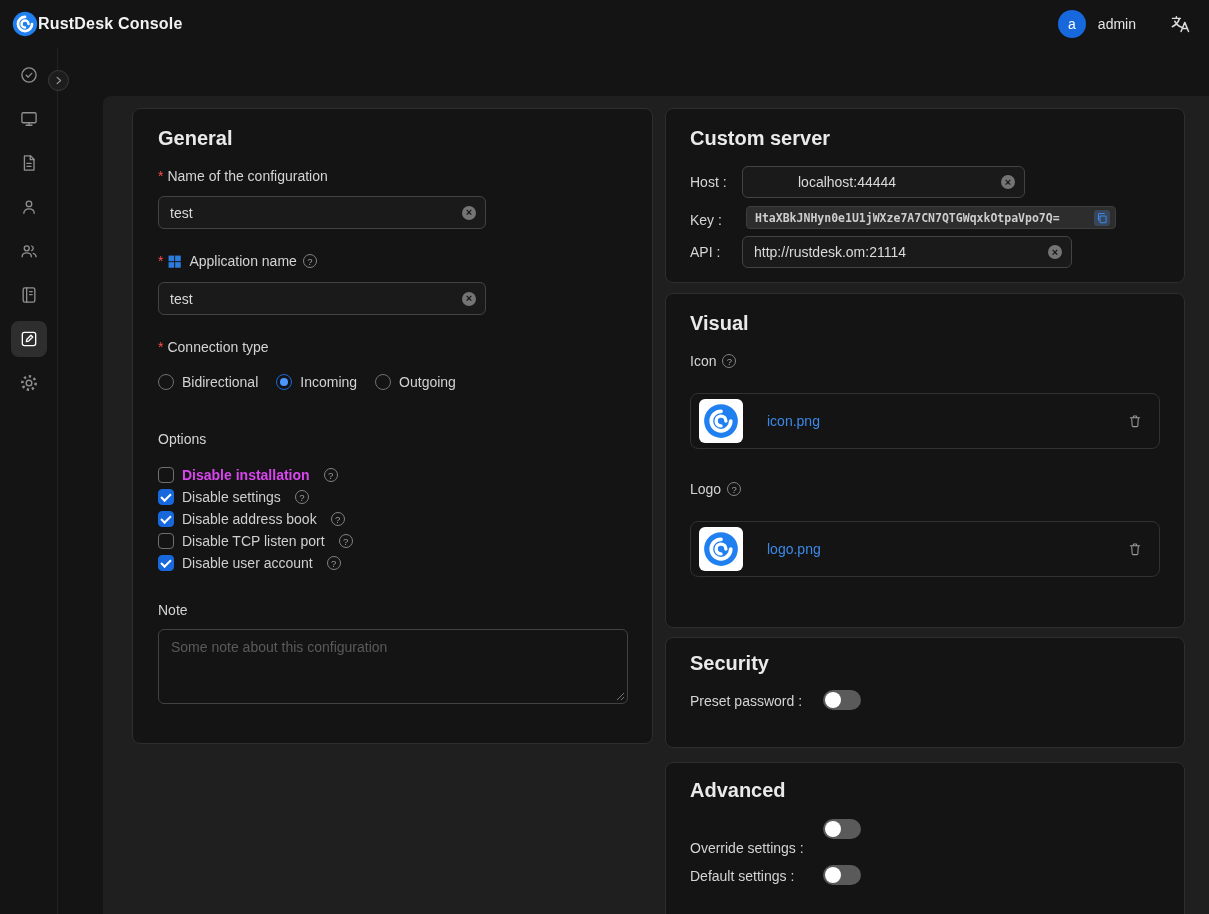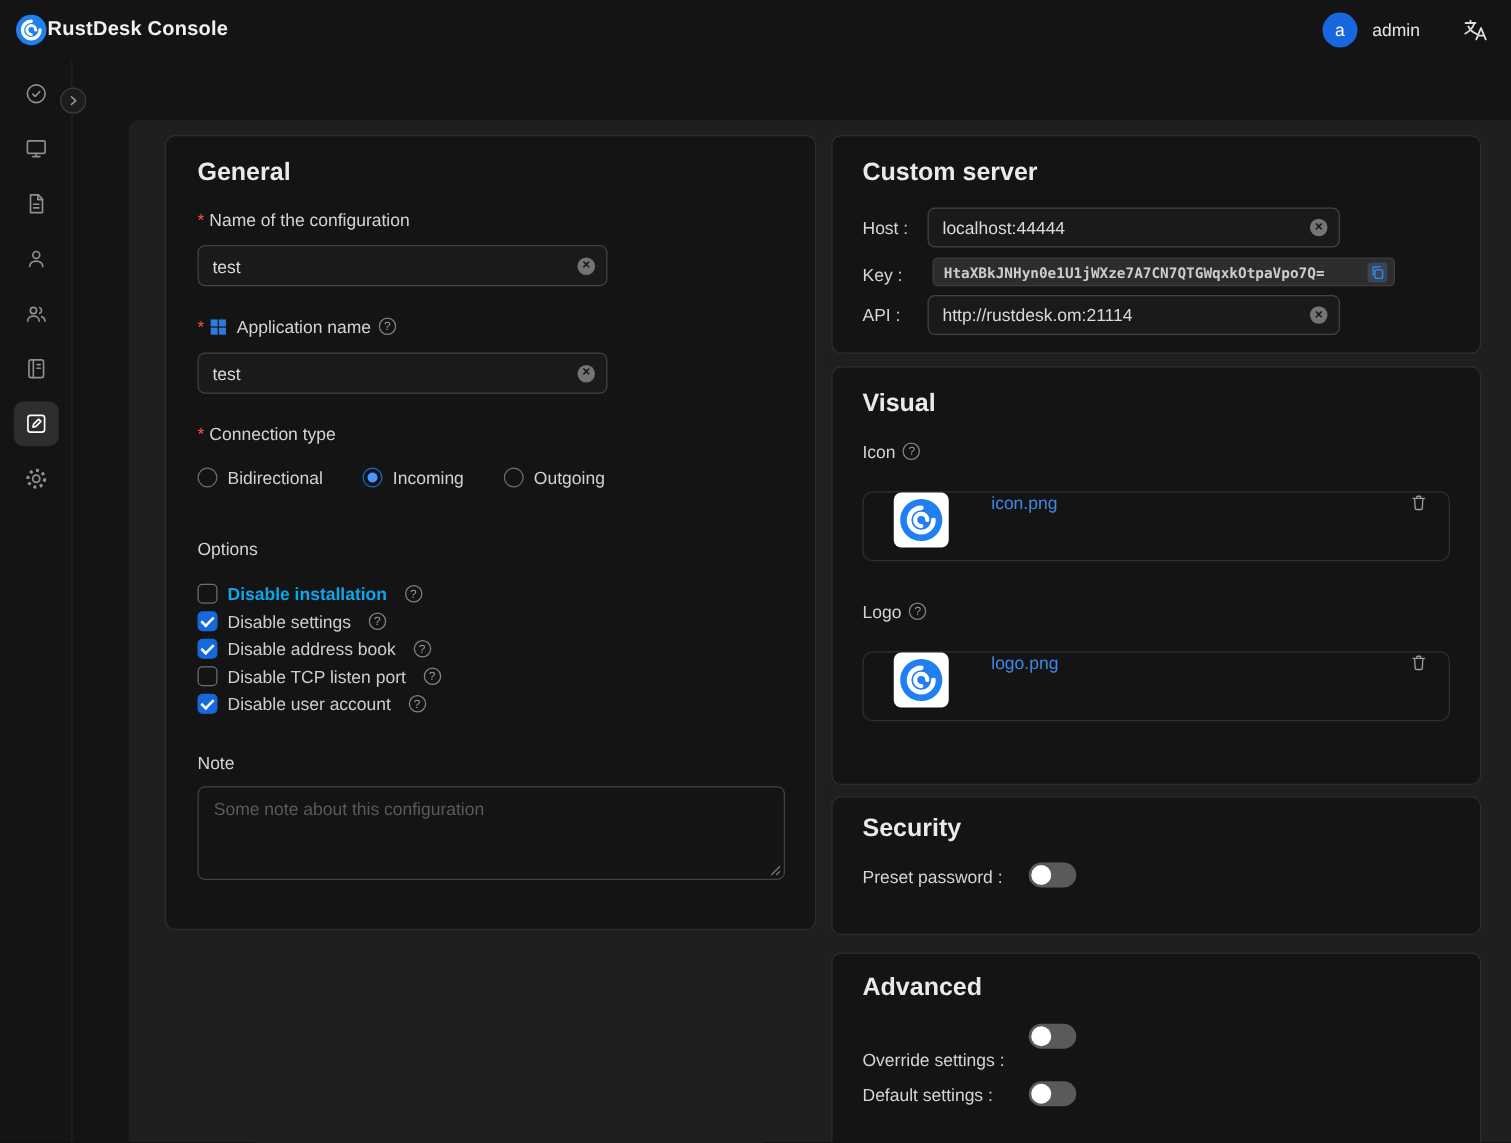--- a/index.html
+++ b/index.html
@@ -54,60 +54,60 @@
   .clear::after { content:"×"; font-size:11px; font-weight:700; line-height:1; }
 
   .qmark { display:inline-flex; width:14px; height:14px; margin-left:6px; border:1px solid #828282;
            border-radius:50%; color:#9c9c9c; font-size:9.5px; align-items:center; justify-content:center;
            cursor:pointer; flex:none; }
   .qmark::after { content:"?"; }
 
   .win-icon { display:inline-flex; margin-right:7px; }
 
   
-  .radio-row { position:absolute; display:flex; gap:32px; align-items:center; }
+  .radio-row { position:absolute; display:flex; gap:18px; align-items:center; }
   .radio-item { display:flex; align-items:center; gap:8px; cursor:pointer; }
   .radio { width:16px; height:16px; border-radius:50%; border:1.5px solid #6f6f6f;
            display:flex; align-items:center; justify-content:center; flex:none; }
   .radio.checked { border-color:#1668dc; }
   .radio.checked::after { content:""; width:8px; height:8px; border-radius:50%; background:#4b97ff; }
   .radio-label { font-size:14px; color:#d2d2d2; }
 
   
   .checks { position:absolute; display:flex; flex-direction:column; gap:6px; }
   .check-row { display:flex; align-items:center; gap:8px; height:16px; }
   .checkbox { width:16px; height:16px; border:1.5px solid #6f6f6f; border-radius:4px;
               display:flex; align-items:center; justify-content:center; flex:none; cursor:pointer; }
   .checkbox.checked { background:#1668dc; border-color:#1668dc; }
   .checkbox.checked::after { content:""; width:4px; height:8px; border-right:2px solid #fff;
               border-bottom:2px solid #fff; transform:rotate(45deg) translate(-0.5px,-0.5px); }
   .check-label { font-size:14px; color:#cfcfcf; }
-  .check-label.bold { font-weight:700; color:#0ea5e9; }
+  .check-label.bold { font-weight:700; color:#d946ef; }
 
   
   .note-wrap { position:absolute;border-radius:14px; }
   .note-wrap textarea { width:100%; height:100%; background:#141414; border:1px solid #424242;
               border-radius:6px; resize:none; outline:none; color:#d9d9d9; padding:9px 12px;
               font-family:"Liberation Sans",sans-serif; font-size:14px; }
   .note-wrap textarea::placeholder { color:#5a5a5a; }
   .grip { position:absolute; right:3px; bottom:3px; pointer-events:none; }
 
   
   .srv-label { position:absolute; font-size:14px; color:#d6d6d6; }
   .key-box { position:absolute; background:#2d2d2d; border:1px solid #3d3d3d; border-radius:4px;
              display:flex; align-items:center; padding:0 5px 0 8px; }
   .key-box code { flex:1; font-family:"DejaVu Sans Mono",monospace; font-size:11.5px; color:#cdcdcd;
              white-space:nowrap; overflow:hidden; }
   .copy-icon { display:flex; margin-left:4px; color:#3c89e8; cursor:pointer; background:#39465a;
              border-radius:3px; padding:1px; }
 
   
   .file-box { position:absolute; left:24px; width:470px; height:56px; background:#141414;
-              border:1px solid #313131; border-radius:8px; display:flex; align-items:flex-start;
-              gap:34px; padding:0 16px 0 24px; }
+              border:1px solid #313131; border-radius:8px; display:flex; align-items:center;
+              gap:24px; padding:0 16px 0 8px; }
   .preview { width:44px; height:44px; background:#fff; border-radius:6px; display:flex;
              align-items:center; justify-content:center; flex:none; }
   .file-link { color:#3c89e8; font-size:14px; text-decoration:none; cursor:pointer; }
   .trash { margin-left:auto; color:#9a9a9a; display:flex; cursor:pointer; }
 
   
   .switch { position:absolute; width:38px; height:20px; border-radius:10px; background:#5a5a5a; cursor:pointer; }
   .switch .knob { position:absolute; left:2px; top:2px; width:16px; height:16px; border-radius:50%; background:#fff; }
 
   
@@ -117,21 +117,21 @@
   .g-app-input   { left:25px; top:173px; width:328px; height:33px; }
   .g-conn-label  { left:25px; top:230px; }
   .g-radios      { left:25px; top:265px; }
   .g-opts-label  { left:25px; top:322px; }
   .g-checks      { left:25px; top:358px; }
   .g-note-label  { left:25px; top:493px; }
   .g-note-area   { left:25px; top:520px; width:470px; height:75px; }
 
   
   .s-host-label { left:24px; top:65px; }
-  .s-host-input { left:76px; top:57px;  width:330px; height:32px; }
+  .s-host-input { left:76px; top:57px;  width:283px; height:32px;padding-left:44px; }
   .s-key-label  { left:24px; top:103px; }
   .s-key-box    { left:80px; top:97px;  width:370px; height:23px;font-weight:bold; }
   .s-api-label  { left:24px; top:135px; }
   .s-api-input  { left:76px; top:127px; width:330px; height:32px; }
 
   
   .v-icon-label { left:24px; top:59px; }
   .v-icon-box   { top:99px; }
   .v-logo-label { left:24px; top:187px; }
   .v-logo-box   { top:227px; }

